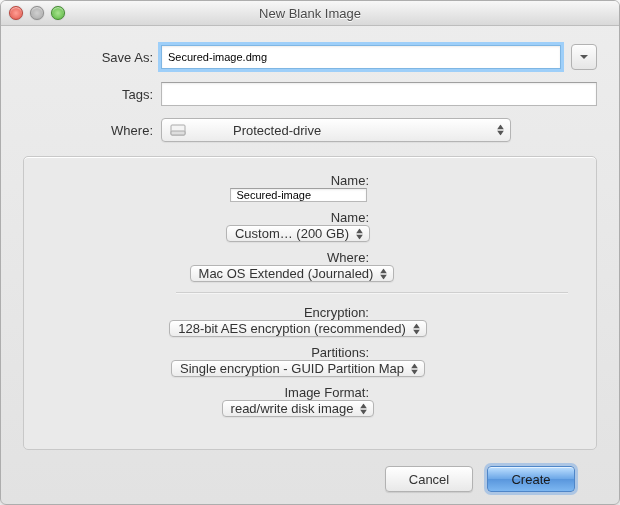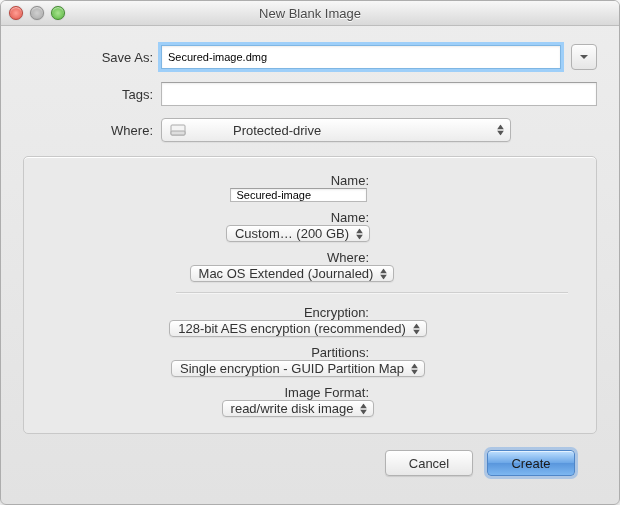--- a/index.html
+++ b/index.html
@@ -284,21 +284,21 @@
             <svg viewBox="0 0 7 5">
                 <path d="M3.5 0 L7 5 L0 5 Z"></path>
               </svg>
             <svg viewBox="0 0 7 5">
                 <path d="M3.5 5 L7 0 L0 0 Z"></path>
               </svg>
           </span>
         </div>
       </div>
 
-      <div class="row" style="margin-bottom:0">
+      <div class="row" style="margin-bottom:16px">
         <div class="label">Image Format:</div>
         <div class="popup" style="margin-right:10px">
           <span>read/write disk image</span>
           <span class="arrows">
             <svg viewBox="0 0 7 5">
                 <path d="M3.5 0 L7 5 L0 5 Z"></path>
               </svg>
             <svg viewBox="0 0 7 5">
                 <path d="M3.5 5 L7 0 L0 0 Z"></path>
               </svg>

